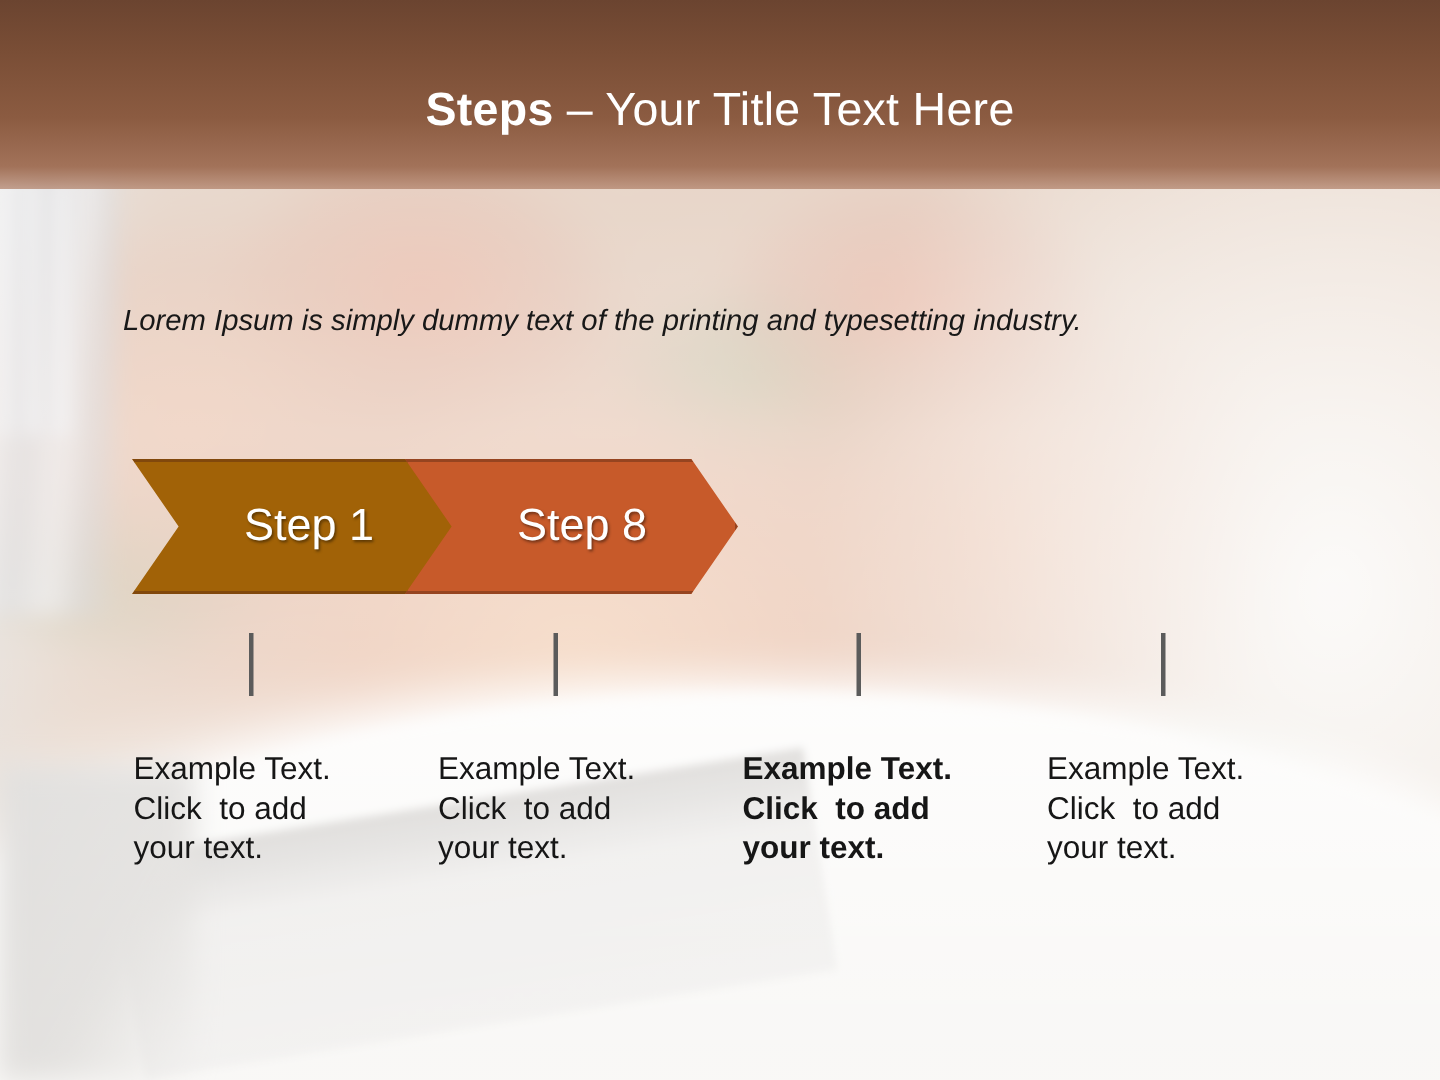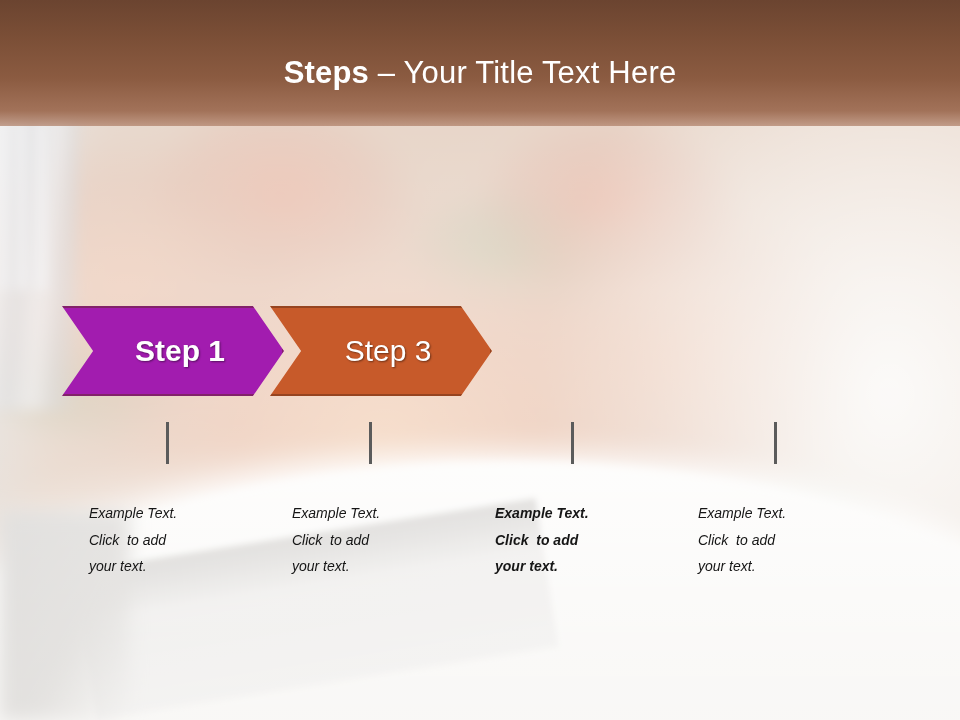--- a/index.html
+++ b/index.html
@@ -179,21 +179,21 @@
     align-items: center;
     justify-content: center;
     clip-path: polygon(0 0, 86% 0, 100% 50%, 86% 100%, 0 100%, 14% 50%);
     color: #ffffff;
     font-size: 30px;
     line-height: 30px;
     text-shadow: 1px 1px 2px rgba(0,0,0,0.45);
     padding-left: 14px;
     box-sizing: border-box;
   }
-  .chev.c1 { left: 62px;  background: #a21caf; font-weight: bold; }
+  .chev.c1 { left: 88px;  background: #a16207; }
   .chev.c2 { left: 270px; background: #c75a2a; }
   .chev.c3 { left: 470px; background: #71493a; }
   .chev.c4 { left: 673px; background: #d2622c; }
   .chev-edge {
     position: absolute;
     inset: 0;
     clip-path: polygon(0 0, 86% 0, 100% 50%, 86% 100%, 0 100%, 14% 50%);
     border: 0;
     pointer-events: none;
     box-shadow: inset 0 0 0 2px rgba(90,42,20,0.45);
@@ -210,23 +210,22 @@
   .tick.t1 { left: 166px; }
   .tick.t2 { left: 369px; }
   .tick.t3 { left: 571px; }
   .tick.t4 { left: 774px; }
 
   
   .caption {
     position: absolute;
     top: 500px;
     width: 170px;
-    font-size: 14px;
+    font-size: 21px;
     line-height: 26.5px;
-    font-style: italic;
     color: #161616;
   }
   .caption.k1 { left: 89px; }
   .caption.k2 { left: 292px; }
   .caption.k3 { left: 495px; font-weight: bold; }
   .caption.k4 { left: 698px; }
   .caption .cap-line { display: block; white-space: pre; }
 </style>
 </head>
 <body>
@@ -242,28 +241,31 @@
     <div class="fork-tines"></div>
   </div>
   <div class="wash"></div>
 
   <div class="header">
     <div class="title">
       <span class="t-bold">Steps</span><span class="t-rest"> – Your Title Text Here</span>
     </div>
   </div>
 
+  <div class="body-text">
+    <span>Lorem Ipsum is simply dummy text of the printing and typesetting industry.</span>
+  </div>
 
   <div class="chevrons">
     <div class="chev c1">
       <span>Step 1</span>
       <span class="chev-edge"></span>
     </div>
     <div class="chev c2">
-      <span>Step 3</span>
+      <span>Step 8</span>
       <span class="chev-edge"></span>
     </div>
   </div>
 
   <div class="tick t1"></div>
   <div class="tick t2"></div>
   <div class="tick t3"></div>
   <div class="tick t4"></div>
 
   <div class="caption k1">

